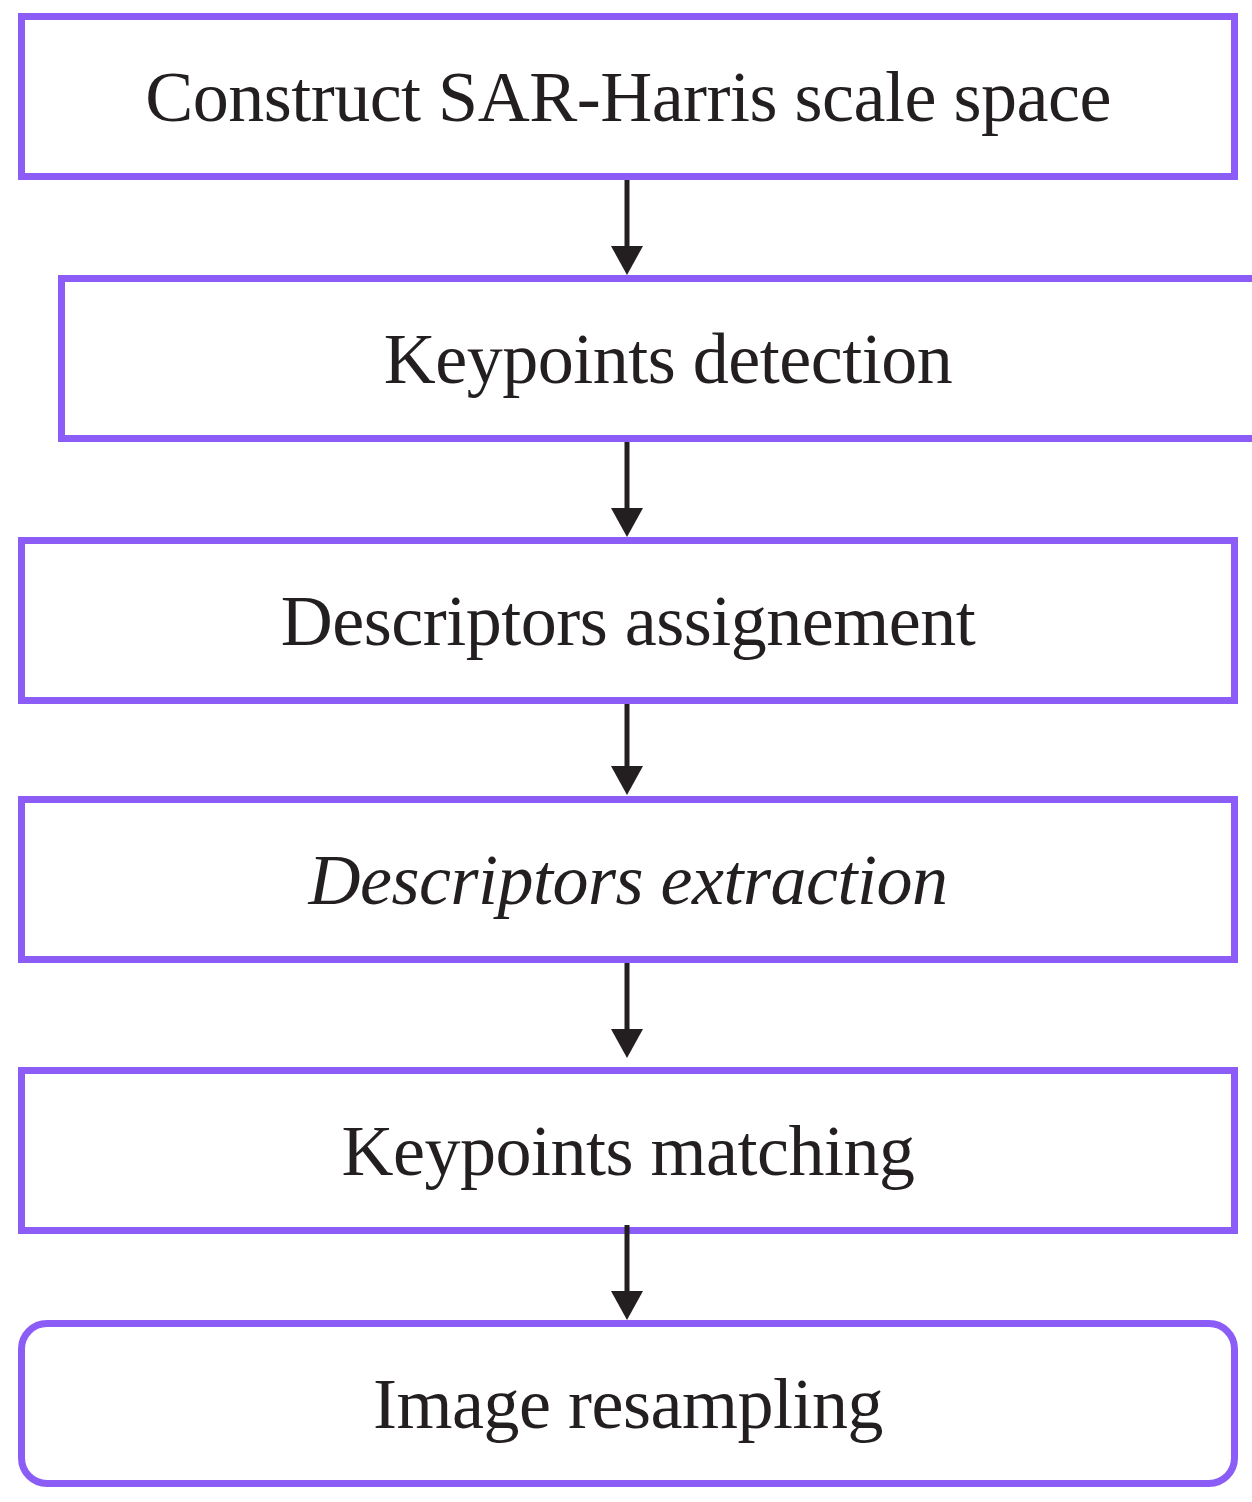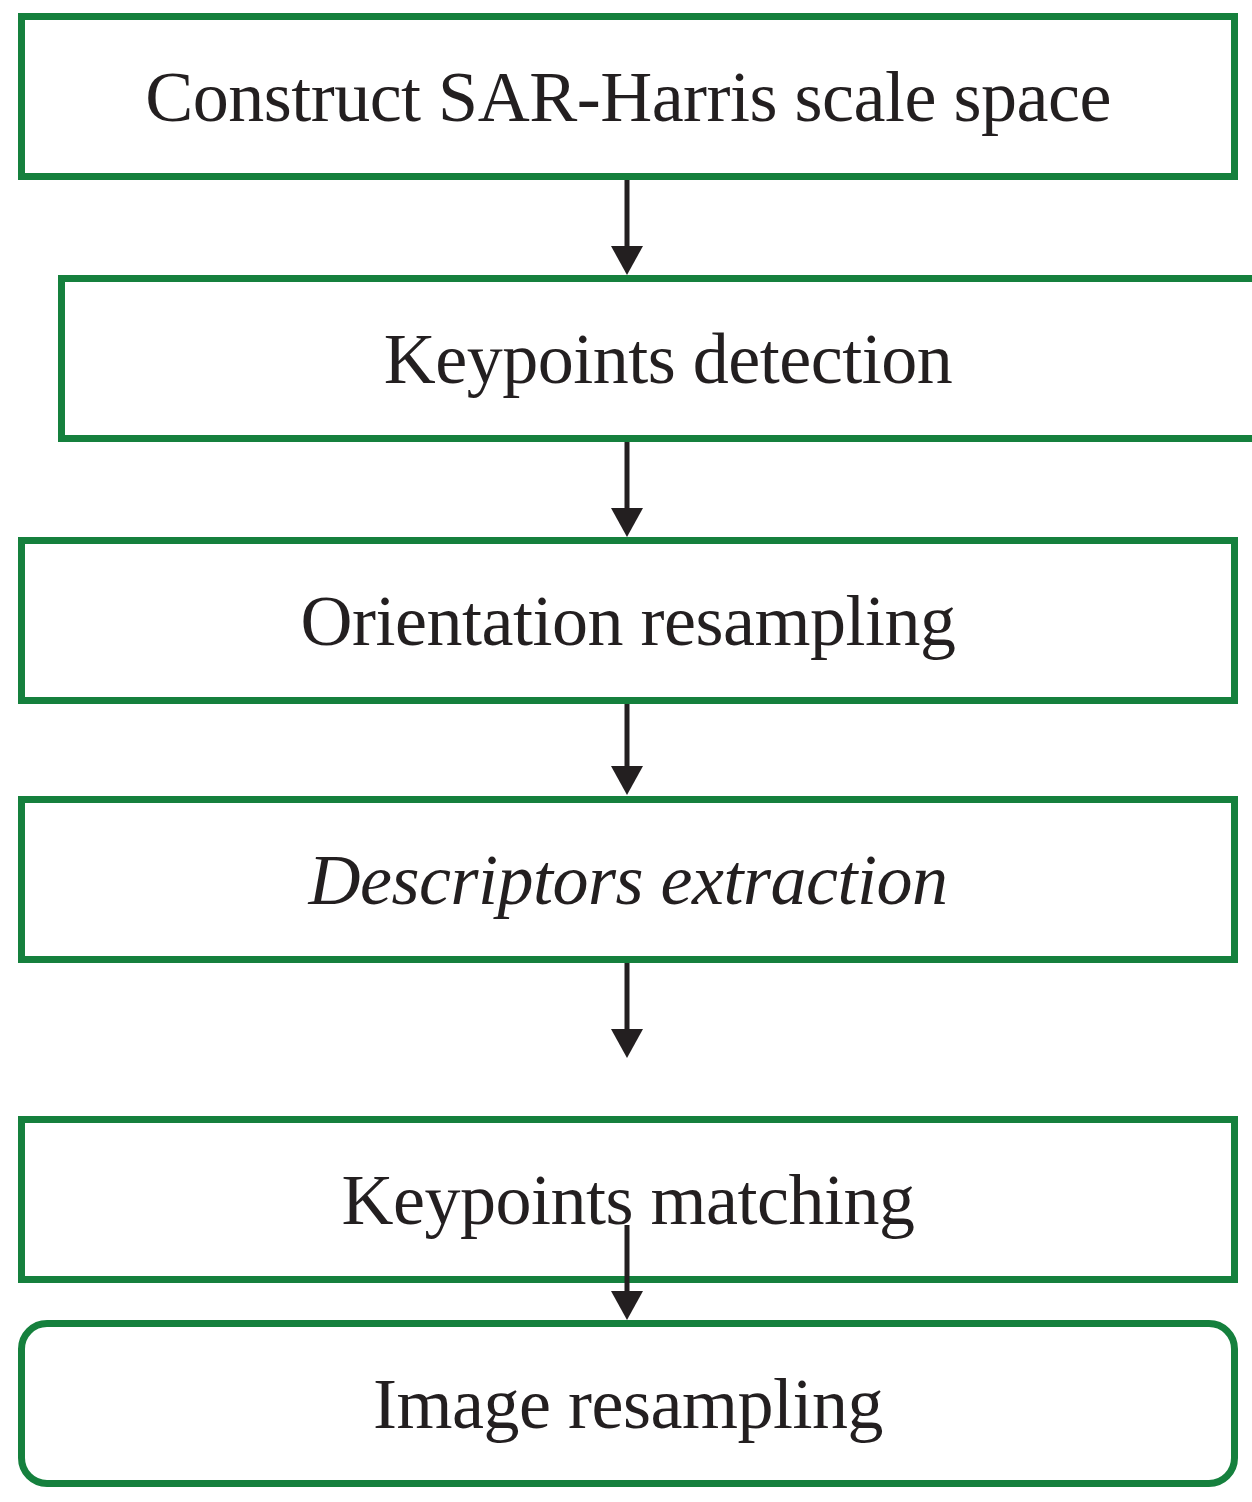--- a/index.html
+++ b/index.html
@@ -19,21 +19,21 @@
     width: 1252px;
     height: 1502px;
     background: #ffffff;
   }
   .flow-box {
     position: absolute;
     left: 18px;
     width: 1220px;
     height: 167px;
     box-sizing: border-box;
-    border: 7px solid #15803d;
+    border: 7px solid #8b5cf6;
     background: #ffffff;
     display: flex;
     align-items: center;
     justify-content: center;
   }
   .flow-box-label {
     font-family: "Liberation Serif", "DejaVu Serif", serif;
     color: #231f20;
     font-size: 72px;
     line-height: 1;
@@ -75,42 +75,42 @@
   </div>
 
   <div class="arrow" style="top:442px;">
     <svg width="32" height="96" viewBox="0 0 32 96" xmlns="http://www.w3.org/2000/svg" aria-hidden="true">
       <rect x="13.5" y="0" width="5" height="68" fill="#231f20"></rect>
       <polygon points="0,66 32,66 16,95" fill="#231f20"></polygon>
     </svg>
   </div>
 
   <div class="flow-box" style="top:537px;">
-    <span class="flow-box-label">Orientation resampling</span>
+    <span class="flow-box-label">Descriptors assignement</span>
   </div>
 
   <div class="arrow" style="top:704px;">
     <svg width="32" height="92" viewBox="0 0 32 92" xmlns="http://www.w3.org/2000/svg" aria-hidden="true">
       <rect x="13.5" y="0" width="5" height="64" fill="#231f20"></rect>
       <polygon points="0,62 32,62 16,91" fill="#231f20"></polygon>
     </svg>
   </div>
 
   <div class="flow-box" style="top:796px;font-style:italic;">
     <span class="flow-box-label">Descriptors extraction</span>
   </div>
 
   <div class="arrow" style="top:963px;">
     <svg width="32" height="96" viewBox="0 0 32 96" xmlns="http://www.w3.org/2000/svg" aria-hidden="true">
       <rect x="13.5" y="0" width="5" height="68" fill="#231f20"></rect>
       <polygon points="0,66 32,66 16,95" fill="#231f20"></polygon>
     </svg>
   </div>
 
-  <div class="flow-box" style="top:1116px;">
+  <div class="flow-box" style="top:1067px;">
     <span class="flow-box-label">Keypoints matching</span>
   </div>
 
   <div class="arrow" style="top:1225px;">
     <svg width="32" height="96" viewBox="0 0 32 96" xmlns="http://www.w3.org/2000/svg" aria-hidden="true">
       <rect x="13.5" y="0" width="5" height="68" fill="#231f20"></rect>
       <polygon points="0,66 32,66 16,95" fill="#231f20"></polygon>
     </svg>
   </div>
 

